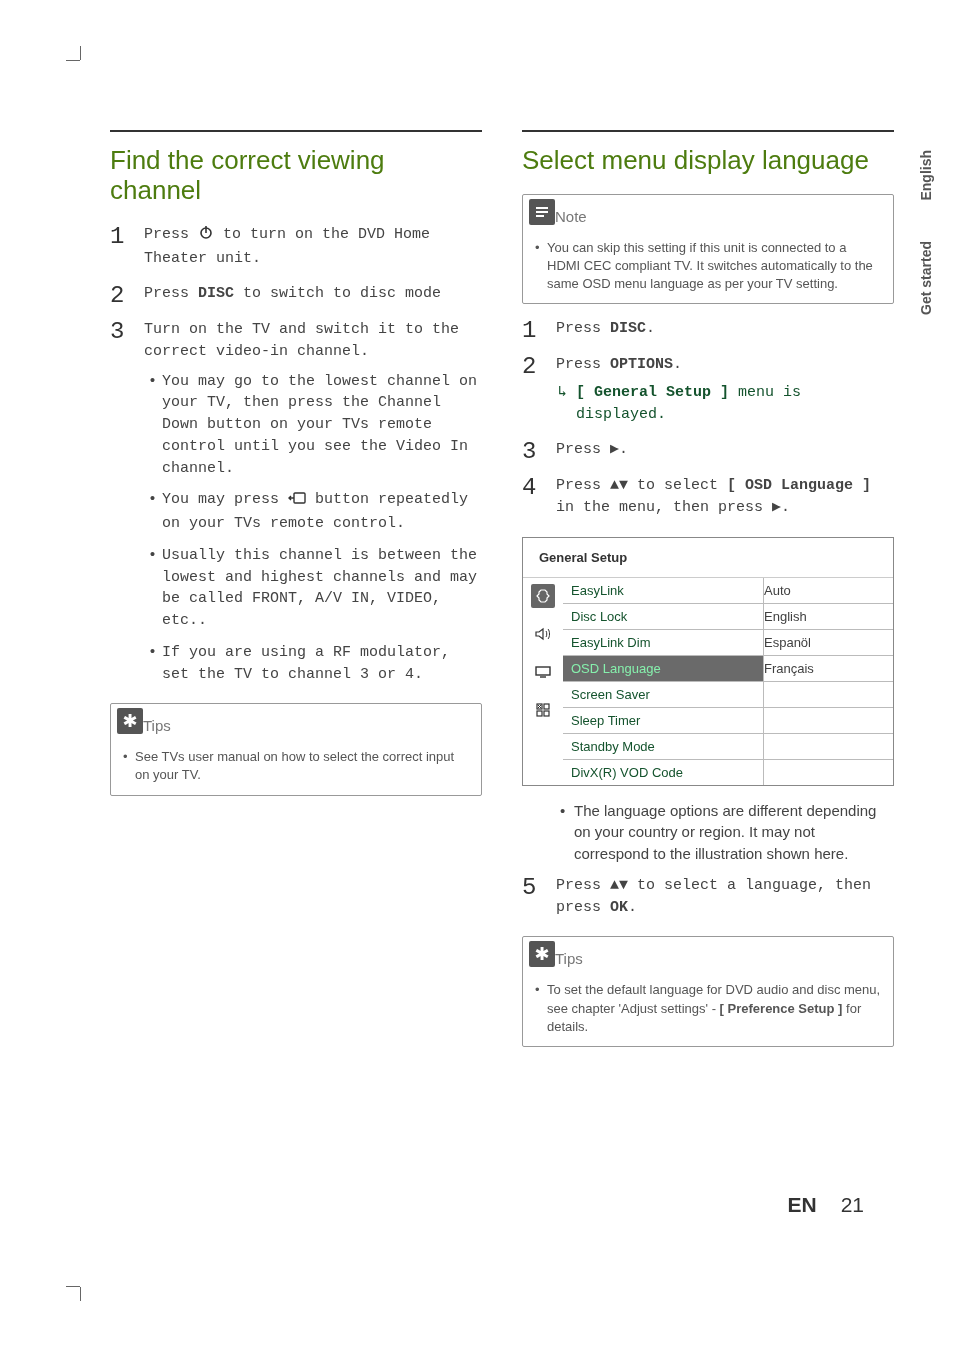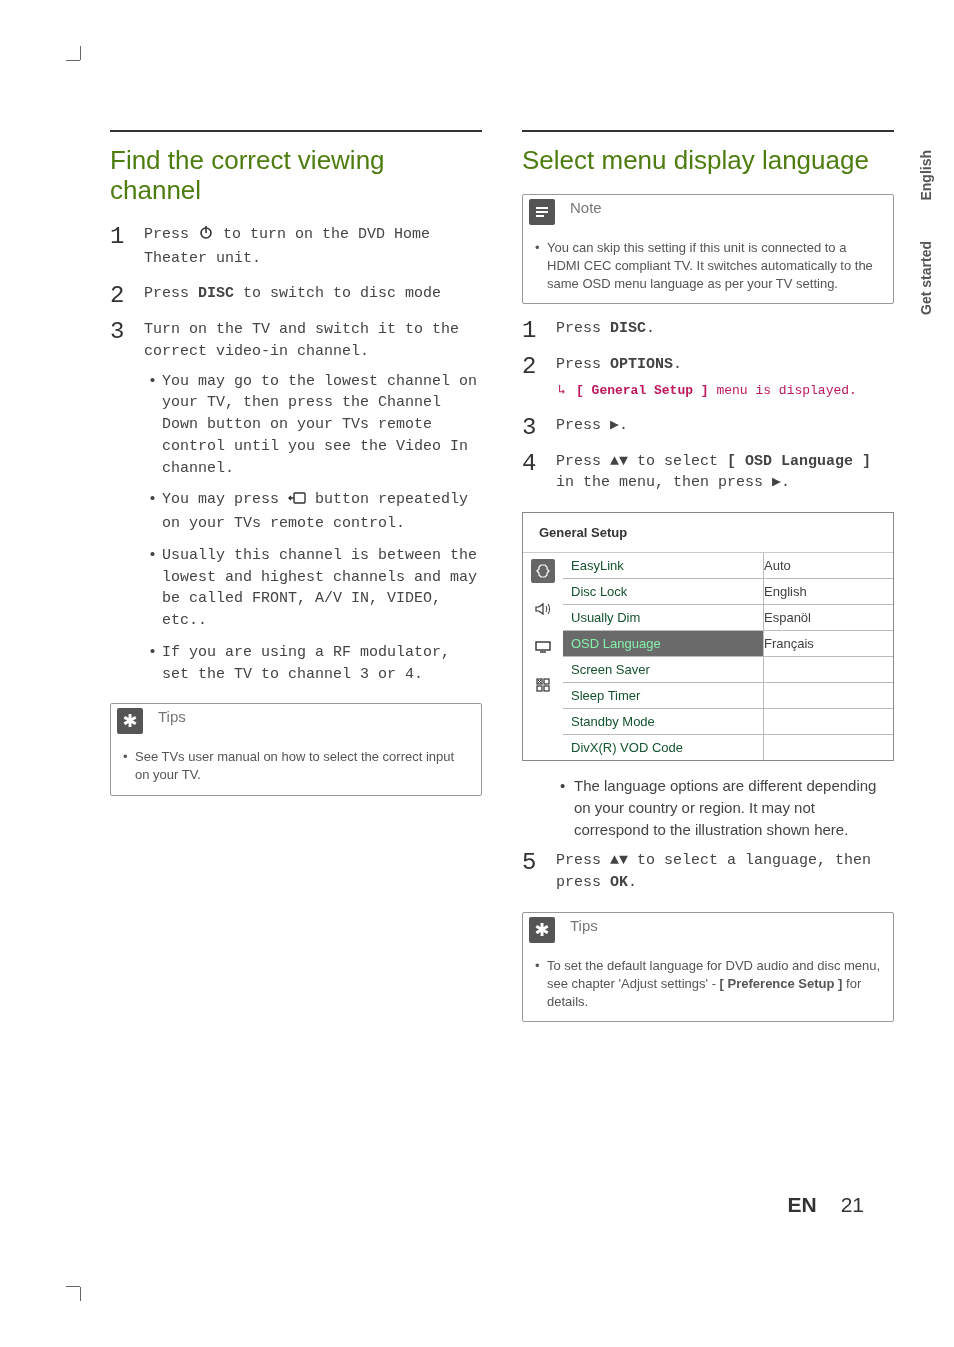--- a/index.html
+++ b/index.html
@@ -18,26 +18,26 @@
   .section-rule { border: none; border-top: 2.5px solid #333; margin-bottom: 14px; }
   h2.section-title { font-size: 26px; font-weight: 400; color: #4d7c0f; line-height: 1.15; margin-bottom: 18px; }
   ol.steps { list-style: none; counter-reset: step; }
   ol.steps > li { counter-increment: step; position: relative; padding-left: 34px; margin-bottom: 14px; font-size: 15px; line-height: 1.45; color: #444; font-family: Liberation Mono, monospace; }
   ol.steps > li::before { content: counter(step); position: absolute; left: 0; top: -4px; font-size: 24px; font-weight: 300; color: #333; width: 24px; text-align: left; }
   ol.steps > li .step-text { display: inline; }
   ul.bullets { list-style: none; margin-top: 8px; }
   ul.bullets > li { position: relative; padding-left: 18px; margin-bottom: 10px; font-size: 15px; line-height: 1.45; color: #444; }
   ul.bullets > li::before { content: "•"; position: absolute; left: 4px; top: 0; }
   ul.result { list-style: none; margin-top: 6px; }
-  ul.result > li { position: relative; padding-left: 20px; font-size: 13px; line-height: 1.45; color: #be185d; }
+  ul.result > li { position: relative; padding-left: 20px; font-size: 15px; line-height: 1.45; color: #14532d; }
   ul.result > li::before { content: "↳"; position: absolute; left: 2px; top: 0; }
   .bold { font-weight: 700; }
   .inline-icon { display: inline-block; vertical-align: -2px; }
   .tipbox, .notebox { border: 1px solid #999; border-radius: 2px; padding: 8px 10px 10px 10px; margin-top: 18px; }
-  .tipbox-header, .notebox-header { display: flex; align-items: flex-start; gap: 15px; margin: -8px -10px 8px -10px; padding: 4px 8px 6px 6px; }
+  .tipbox-header, .notebox-header { display: flex; align-items: flex-end; gap: 0; margin: -8px -10px 8px -10px; padding: 4px 8px 6px 6px; }
   .tipbox-header .badge, .notebox-header .badge { width: 26px; height: 26px; background: #555; color: #fff; display: flex; align-items: center; justify-content: center; font-size: 18px; border-radius: 2px; }
   .tipbox-header .label, .notebox-header .label { font-size: 15px; color: #777; }
   .tipbox ul, .notebox ul { list-style: none; font-size: 13px; color: #555; line-height: 1.4; }
   .tipbox ul li, .notebox ul li { position: relative; padding-left: 14px; }
   .tipbox ul li::before, .notebox ul li::before { content: "•"; position: absolute; left: 2px; top: 0; }
   .osd { border: 1px solid #888; margin-top: 18px; font-size: 13px; }
   .osd-title { padding: 12px 16px; font-weight: 700; color: #333; font-family: Arial, sans-serif; }
   .osd-body { display: flex; border-top: 1px solid #ccc; }
   .osd-iconcol { width: 40px; display: flex; flex-direction: column; align-items: center; padding-top: 6px; gap: 14px; }
   .osd-iconcol .osd-icon { width: 24px; height: 24px; display: flex; align-items: center; justify-content: center; font-size: 14px; color: #333; }
@@ -191,21 +191,21 @@
           <div class="osd-rows" id="osd-rows">
               <div class="osd-row">
                 <div class="osd-cell-l">EasyLink</div>
                 <div class="osd-cell-r">Auto</div>
               </div>
               <div class="osd-row">
                 <div class="osd-cell-l">Disc Lock</div>
                 <div class="osd-cell-r">English</div>
               </div>
               <div class="osd-row">
-                <div class="osd-cell-l">Usually Dim</div>
+                <div class="osd-cell-l">EasyLink Dim</div>
                 <div class="osd-cell-r">Espanöl</div>
               </div>
               <div class="osd-row selected">
                 <div class="osd-cell-l">OSD Language</div>
                 <div class="osd-cell-r">Français</div>
               </div>
               <div class="osd-row">
                 <div class="osd-cell-l">Screen Saver</div>
                 <div class="osd-cell-r"></div>
               </div>

